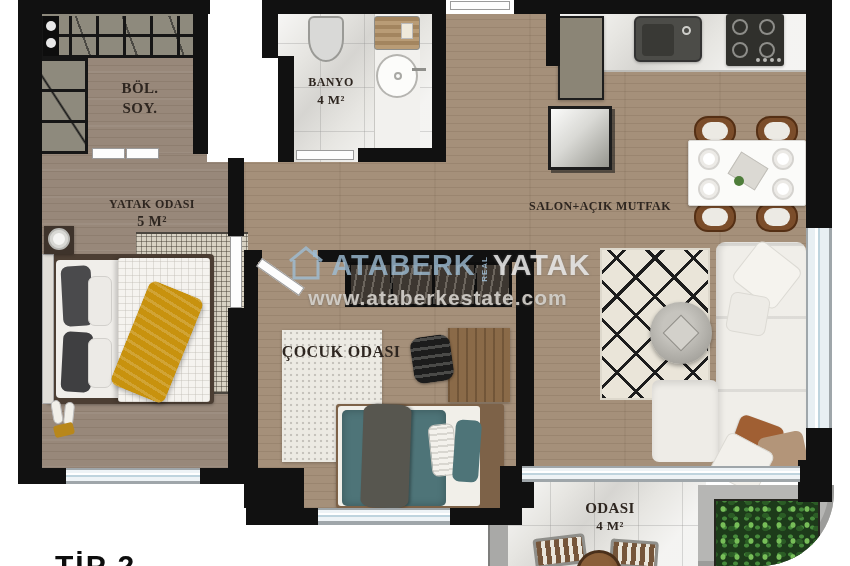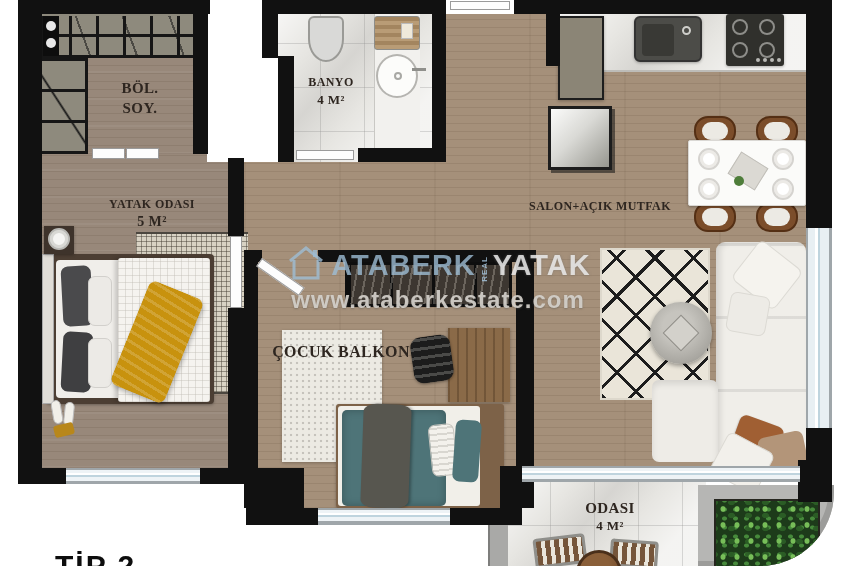--- a/index.html
+++ b/index.html
@@ -62,21 +62,21 @@
 .rn{font-size:12px;line-height:20px;white-space:nowrap}
 .ra{font-size:14px;line-height:16px}
 
 #wm{position:absolute;left:268px;top:244px;width:340px;text-align:center;pointer-events:none}
 #wm .row1{display:flex;align-items:flex-end;justify-content:center;gap:4px;
  font-family:"Liberation Sans",sans-serif;font-weight:bold;font-size:29px;letter-spacing:1px}
 #wm .b1{color:rgba(158,189,212,.8)}
 #wm .vert{writing-mode:vertical-rl;transform:rotate(180deg);font-size:8px;letter-spacing:1px;
  color:rgba(158,189,212,.9);font-weight:bold}
 #wm .b2{color:rgba(240,240,240,.82);text-shadow:0 0 3px rgba(110,110,110,.5)}
-#wm .row2{margin-top:4px;font-family:"Liberation Sans",sans-serif;font-weight:bold;font-size:24px;
+#wm .row2{margin-top:4px;font-family:"Liberation Sans",sans-serif;font-weight:bold;font-size:21px;
  letter-spacing:1px;color:rgba(214,211,205,.9);text-shadow:0 1px 2px rgba(92,88,82,.5)}
 #tip{position:absolute;left:55px;top:549px;font-family:"Liberation Sans",sans-serif;
  font-weight:bold;font-size:30px;letter-spacing:2px;color:#0d0d0d}
 .doorleaf{position:absolute;background:#fdfdfd;border:1px solid #9a9a9a}
 .burner{position:absolute;width:16px;height:16px;border:2px solid #8d8d89;border-radius:50%}
 .plate{position:absolute;width:22px;height:22px;border-radius:50%;background:#fff;border:2px solid #d5d3cf;box-shadow:inset 0 0 0 3px #eceae6}
 .chair-d{position:absolute;width:42px;height:30px;background:#7b4d2a;border:2px solid #542f14;border-radius:14px}
 .chair-d>span{position:absolute;inset:4px 6px;background:#eceae4;border-radius:10px}
 .balchair{position:absolute;background:repeating-linear-gradient(90deg,#75553a 0 5px,#e9e5db 5px 9px),#75553a;border:3px solid #8f8f8b;border-radius:4px}
 </style>
@@ -249,21 +249,21 @@
     <div class="ra" style="font-size:13px">4 M²</div>
   </div>
   <div class="room-label" style="left:72px;top:194px;width:160px">
     <div class="rn">YATAK ODASI</div>
     <div class="ra">5 M²</div>
   </div>
   <div class="room-label" style="left:480px;top:196px;width:240px">
     <div class="rn">SALON+AÇIK MUTFAK</div>
   </div>
   <div class="room-label" style="left:261px;top:342px;width:160px">
-    <div class="rn" style="font-size:16px">ÇOCUK BALKON</div>
+    <div class="rn" style="font-size:16px">ÇOCUK ODASI</div>
   </div>
   <div class="room-label" style="left:560px;top:498px;width:100px">
     <div class="rn" style="font-size:15px">ODASI</div>
     <div class="ra" style="font-size:13px">4 M²</div>
   </div>
 
   <div id="wm">
     <div class="row1">
       <svg width="42" height="38" viewBox="0 0 42 38">
         <path d="M5 17 L21 4 L37 17" fill="none" stroke="rgba(158,189,212,.8)" stroke-width="3"></path>

